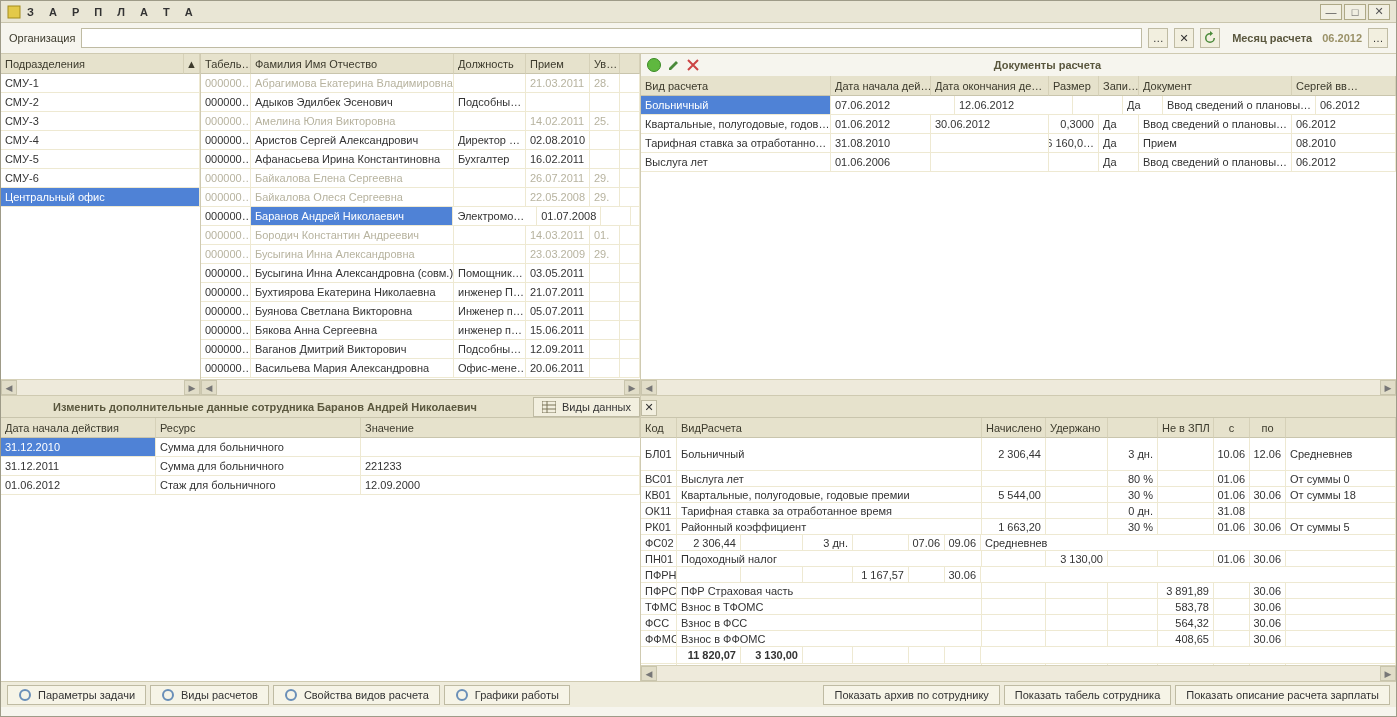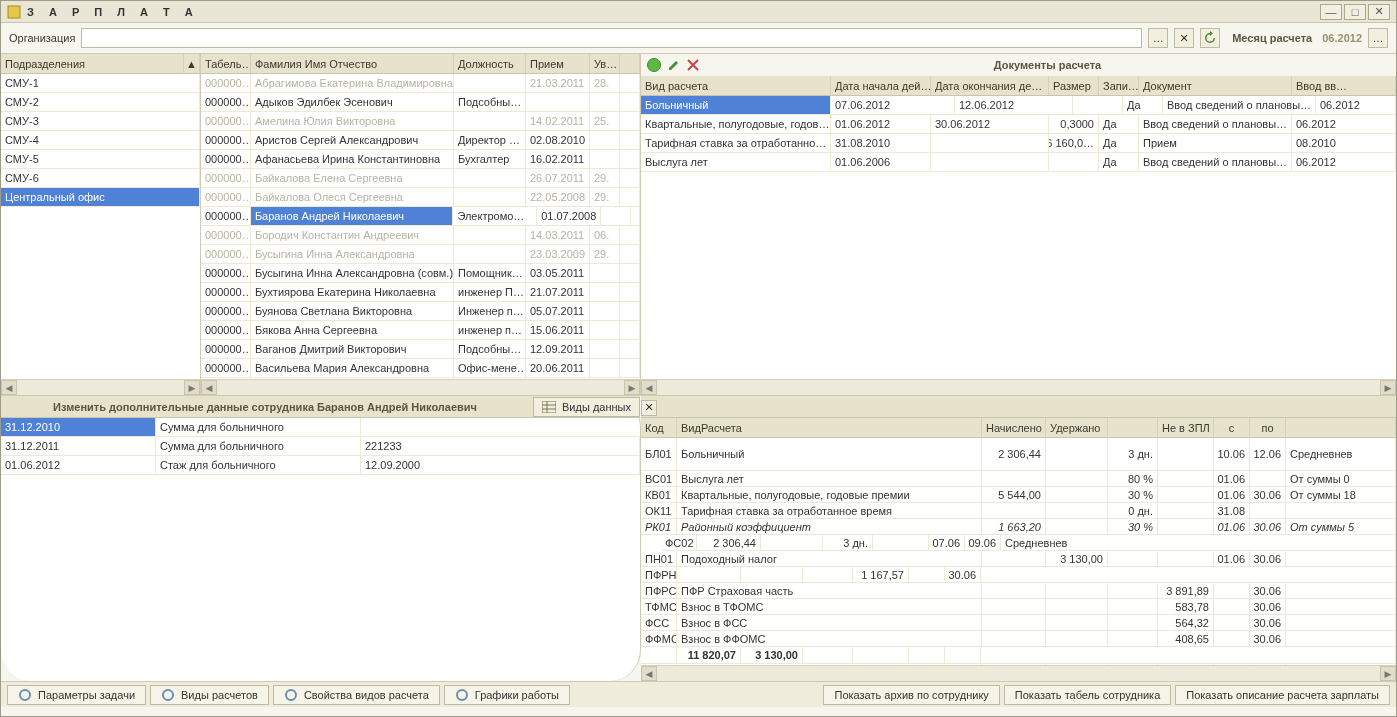--- a/index.html
+++ b/index.html
@@ -27,21 +27,21 @@
 .list { flex: 1; overflow: hidden; }
 .sel { background: #4f82d6 !important; color: #fff !important; }
 .sel .td, .sel span { color: #fff !important; }
 .grayrow .td, .grayrow span { color: #b7b39f !important; }
 .scrollbar-h { height: 16px; background: #eeeadb; border-top: 1px solid #d6d1b8; display: flex; }
 .sb-arrow { width: 16px; background: #e1ddc8; border: 1px solid #c9c5ad; display:flex; align-items:center; justify-content:center; font-size: 9px; color:#777; }
 .sb-track { flex: 1; }
 .doc-toolbar { height: 22px; display: flex; align-items: center; gap: 6px; padding: 0 6px; background: #f6f5ee; }
 .doc-title { flex: 1; text-align: center; font-weight: bold; color: #5a573e; }
 .round-icon { width: 14px; height: 14px; border-radius: 50%; display: inline-block; }
-.bottom-left { width: 640px; border-right: 1px solid #cfcab1; display: flex; flex-direction: column; background: #fff; border-radius: 31px; }
+.bottom-left { width: 640px; border-right: 1px solid #cfcab1; display: flex; flex-direction: column; background: #fff; }
 .bottom-right { flex: 1; display: flex; flex-direction: column; background: #fff; }
 .bl-header { height: 22px; background: #e6e2cc; display: flex; align-items: center; border-bottom: 1px solid #c9c5ad; }
 .bl-title { flex: 1; text-align: center; font-weight: bold; color: #5a573e; }
 .tabbtn { border: 1px solid #bfbba3; background: #f2efdf; height: 20px; padding: 0 8px; display: inline-flex; align-items: center; margin-left: 4px; cursor: pointer; }
 .footer { height: 26px; display: flex; align-items: center; gap: 4px; padding: 0 6px; border-top: 1px solid #cfcab1; background: #efecdc; }
 .fbtn { height: 20px; padding: 0 10px; border: 1px solid #bfbba3; background: #f6f4e7; display: inline-flex; align-items: center; gap: 6px; cursor: pointer; }
 .ico { width: 14px; height: 14px; display:inline-block; }
 .ta-r { justify-content: flex-end; text-align: right; }
 .bold { font-weight: bold; }
 .closebox { width: 16px; height: 16px; border: 1px solid #bfbba3; background: #f2efdf; display: inline-flex; align-items: center; justify-content: center; margin: 2px 4px 0 0; cursor: pointer; }
@@ -189,21 +189,21 @@
               <div class="td" style="width:84px">Электромо…</div>
               <div class="td" style="width:64px">01.07.2008</div>
               <div class="td" style="width:30px"></div>
               <div class="td" style="flex:1"></div>
             </div>
             <div class="tr grayrow">
               <div class="td" style="width:50px">000000…</div>
               <div class="td " style="width:203px">Бородич Константин Андреевич</div>
               <div class="td" style="width:72px"></div>
               <div class="td" style="width:64px">14.03.2011</div>
-              <div class="td" style="width:30px">06.</div>
+              <div class="td" style="width:30px">01.</div>
               <div class="td" style="flex:1"></div>
             </div>
             <div class="tr grayrow">
               <div class="td" style="width:50px">000000…</div>
               <div class="td " style="width:203px">Бусыгина Инна Александровна</div>
               <div class="td" style="width:72px"></div>
               <div class="td" style="width:64px">23.03.2009</div>
               <div class="td" style="width:30px">29.</div>
               <div class="td" style="flex:1"></div>
             </div>
@@ -274,21 +274,21 @@
             </svg>
           <div class="doc-title">Документы расчета</div>
         </div>
         <div class="hdr-row">
           <div class="th" style="width:190px">Вид расчета</div>
           <div class="th" style="width:100px">Дата начала дей…</div>
           <div class="th" style="width:118px">Дата окончания де…</div>
           <div class="th" style="width:50px">Размер</div>
           <div class="th" style="width:40px">Запи…</div>
           <div class="th" style="width:153px">Документ</div>
-          <div class="th" style="flex:1">Ввод вв…</div>
+          <div class="th" style="flex:1">Сергей вв…</div>
         </div>
         <div class="list" id="doc-list">
             <div class="tr">
               <div class="td sel" style="width:190px">Больничный</div>
               <div class="td" style="width:124px">07.06.2012</div>
               <div class="td" style="width:118px">12.06.2012</div>
               <div class="td ta-r" style="width:50px"></div>
               <div class="td" style="width:40px">Да</div>
               <div class="td" style="width:153px">Ввод сведений о плановы…</div>
               <div class="td" style="flex:1">06.2012</div>
@@ -337,20 +337,25 @@
           <div class="tabbtn">
             <svg width="14" height="12" viewBox="0 0 14 12">
                 <rect x="0" y="0" width="14" height="12" fill="none" stroke="#7a7558"></rect>
                 <line x1="0" y1="4" x2="14" y2="4" stroke="#7a7558"></line>
                 <line x1="0" y1="8" x2="14" y2="8" stroke="#7a7558"></line>
                 <line x1="5" y1="0" x2="5" y2="12" stroke="#7a7558"></line>
               </svg>
             <span style="margin-left:6px">Виды данных</span>
           </div>
         </div>
+        <div class="hdr-row">
+          <div class="th" style="width:155px">Дата начала действия</div>
+          <div class="th" style="width:205px">Ресурс</div>
+          <div class="th" style="flex:1">Значение</div>
+        </div>
         <div class="list" id="extra-list">
             <div class="tr">
               <div class="td sel" style="width:155px">31.12.2010</div>
               <div class="td" style="width:205px">Сумма для больничного</div>
             </div>
             <div class="tr">
               <div class="td " style="width:155px">31.12.2011</div>
               <div class="td" style="width:205px">Сумма для больничного</div>
               <div class="td" style="flex:1">221233</div>
             </div>
@@ -415,32 +420,32 @@
               <div class="td" style="width:36px">ОК11</div>
               <div class="td" style="width:305px">Тарифная ставка за отработанное время</div>
               <div class="td ta-r" style="width:64px"></div>
               <div class="td ta-r" style="width:62px"></div>
               <div class="td ta-r" style="width:50px">0 дн.</div>
               <div class="td ta-r" style="width:56px"></div>
               <div class="td ta-r" style="width:36px">31.08</div>
               <div class="td ta-r" style="width:36px"></div>
               <div class="td" style="flex:1"></div>
             </div>
-            <div class="tr" style="height: 16px; font-style: italic;">
+            <div class="tr" style="height: 16px;">
               <div class="td" style="width:36px">РК01</div>
               <div class="td" style="width:305px">Районный коэффициент</div>
               <div class="td ta-r" style="width:64px">1 663,20</div>
               <div class="td ta-r" style="width:62px"></div>
               <div class="td ta-r" style="width:50px">30 %</div>
               <div class="td ta-r" style="width:56px"></div>
               <div class="td ta-r" style="width:36px">01.06</div>
               <div class="td ta-r" style="width:36px">30.06</div>
               <div class="td" style="flex:1">От суммы 5</div>
             </div>
-            <div class="tr" style="height: 16px; margin-left: 20px;">
+            <div class="tr" style="height: 16px;">
               <div class="td" style="width:36px">ФС02</div>
               <div class="td ta-r" style="width:64px">2 306,44</div>
               <div class="td ta-r" style="width:62px"></div>
               <div class="td ta-r" style="width:50px">3 дн.</div>
               <div class="td ta-r" style="width:56px"></div>
               <div class="td ta-r" style="width:36px">07.06</div>
               <div class="td ta-r" style="width:36px">09.06</div>
               <div class="td" style="flex:1">Средневнев</div>
             </div>
             <div class="tr" style="height: 16px;">

